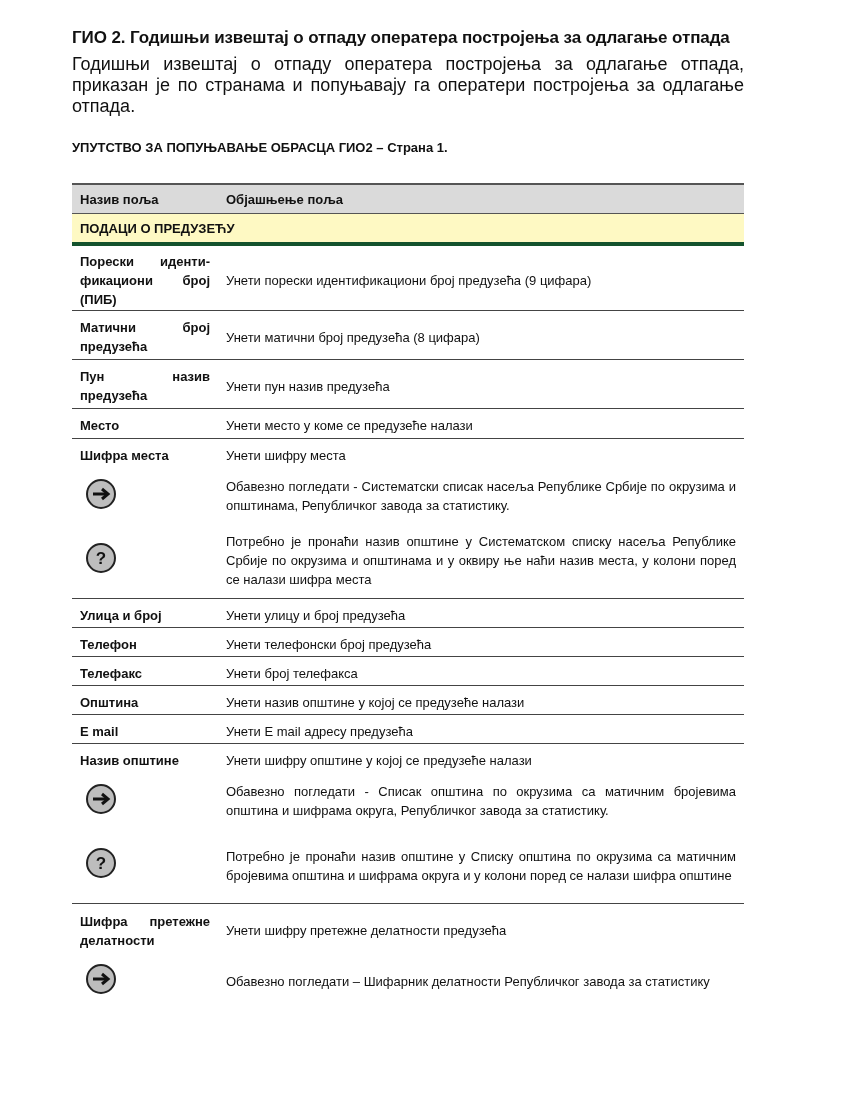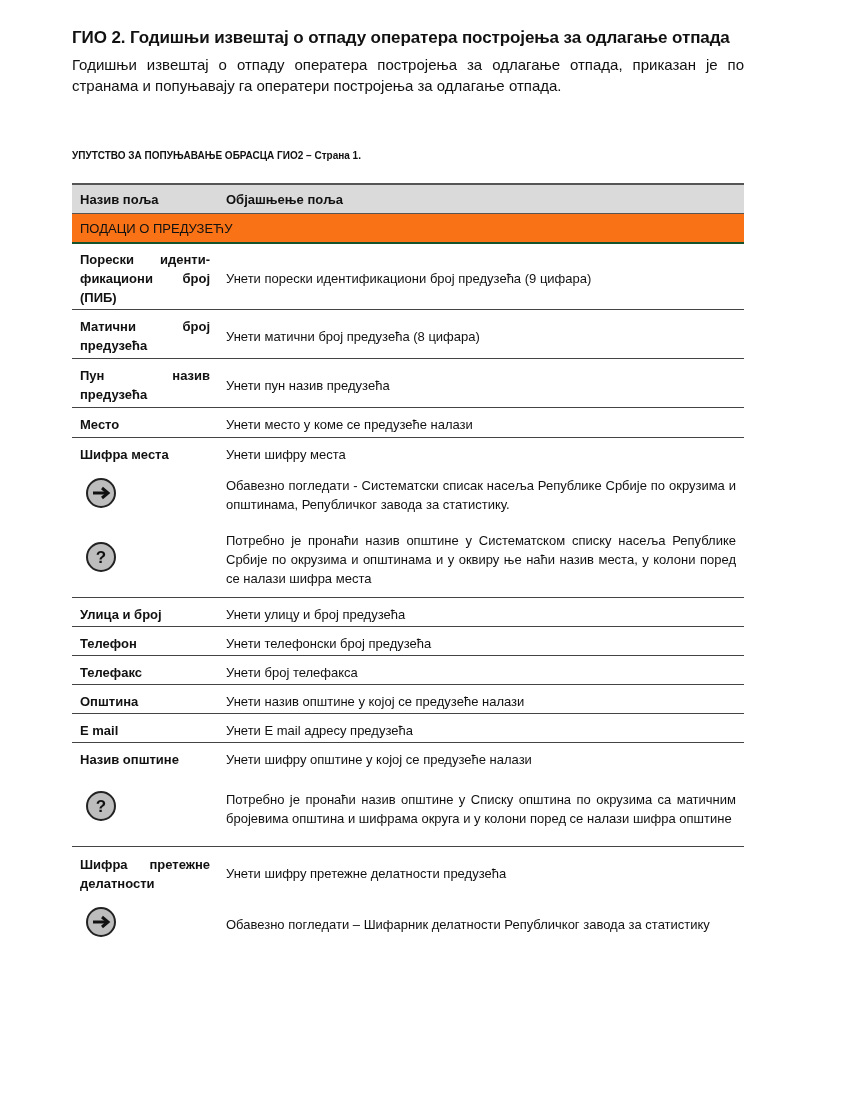--- a/index.html
+++ b/index.html
@@ -2,27 +2,27 @@
 <html><head>
 <meta charset="utf-8">
 <style>
   html, body { margin: 0; padding: 0; background: #ffffff; }
   body {
     width: 853px; height: 1120px; position: relative; overflow: hidden;
     font-family: "Liberation Sans", sans-serif; color: #111;
   }
   .page { position: absolute; left: 72px; top: 0; width: 672px; }
   .title { position: absolute; top: 28px; left: 0; font-size: 17px; font-weight: bold; letter-spacing: -0.1px; }
-  .intro { position: absolute; top: 54px; left: 0; width: 672px; font-size: 15px; line-height: 21px; text-align: justify; }
-  .section-title { position: absolute; top: 150px; left: 0; font-size: 10px; font-weight: bold; }
+  .intro { position: absolute; top: 54px; left: 0; width: 672px; font-size: 18px; line-height: 21px; text-align: justify; }
+  .section-title { position: absolute; top: 140px; left: 0; font-size: 13px; font-weight: bold; }
 
   table.guide { position: absolute; top: 183px; left: 0; width: 672px; border-collapse: collapse; font-size: 13px; }
   table.guide td { vertical-align: middle; padding: 0 8px; margin-top: 8px; }
   tr.head td { background: #dadada; height: 28px; font-weight: bold; border-top: 2px solid #555; }
-  tr.group td { background: #f97316; height: 28px; font-weight: normal; border-top: 1px solid #555; border-bottom: 2px solid #14532d; }
+  tr.group td { background: #fef9c3; height: 28px; font-weight: bold; border-top: 1px solid #555; border-bottom: 4px solid #14532d; }
   td.name { width: 130px; font-weight: bold; line-height: 19px; text-align: justify; }
   td.desc { line-height: 19px; text-align: justify; }
   tr.field td { border-bottom: 1.5px solid #444; padding-top: 5px; }
   tr.field.nob td { border-bottom: none; }
   tr.note td { padding-top: 8px; padding-bottom: 8px; }
   tr.note.last td { border-bottom: 1.5px solid #444; }
   .just { text-align-last: left; }
 
   .icon-circle {
     display: inline-block; width: 30px; height: 30px; border-radius: 50%;
@@ -108,20 +108,31 @@
         <td class="desc">Унети назив општине у којој се предузеће налази</td>
       </tr>
       <tr class="field" style="height:29px">
         <td class="name">E mail</td>
         <td class="desc">Унети E mail адресу предузећа</td>
       </tr>
       <tr class="field nob" style="height:30px">
         <td class="name">Назив општине</td>
         <td class="desc">Унети шифру општине у којој се предузеће налази</td>
       </tr>
+      <tr class="note" style="height:56px">
+        <td class="name">
+          <span class="icon-circle">
+            <svg width="26" height="26" viewBox="0 0 26 26">
+                <path d="M5 13 H18" stroke="#111" stroke-width="3" fill="none"></path>
+                <path d="M14 8 L20 13 L14 18" stroke="#111" stroke-width="3" fill="none"></path>
+              </svg>
+          </span>
+        </td>
+        <td class="desc">Обавезно погледати - Списак општина по окрузима са матичним бројевима општина и шифрама округа, Републичког завода за статистику.</td>
+      </tr>
       <tr class="note last" style="height:74px">
         <td class="name">
           <span class="icon-circle">
             <svg width="26" height="26" viewBox="0 0 26 26">
                 <text x="13" y="19" text-anchor="middle" font-family="Liberation Sans, sans-serif" font-weight="bold" font-size="17" fill="#111">?</text>
               </svg>
           </span>
         </td>
         <td class="desc">Потребно је пронаћи назив општине у Списку општина по окрузима са матичним бројевима општина и шифрама округа и у колони поред се налази шифра општине</td>
       </tr>

